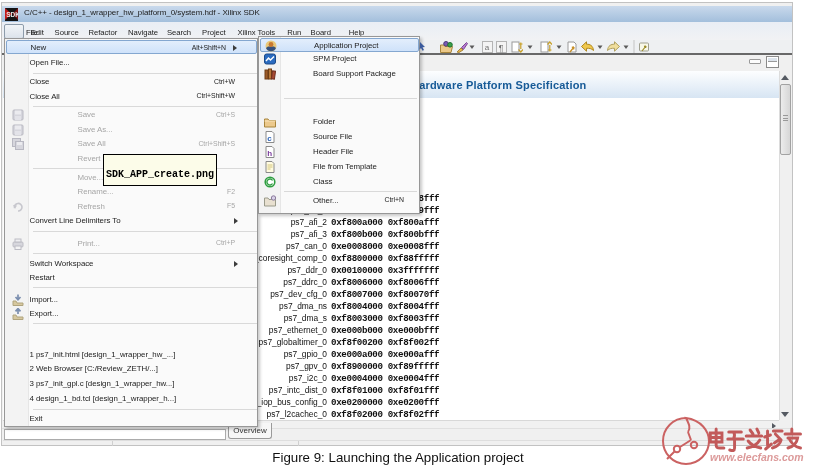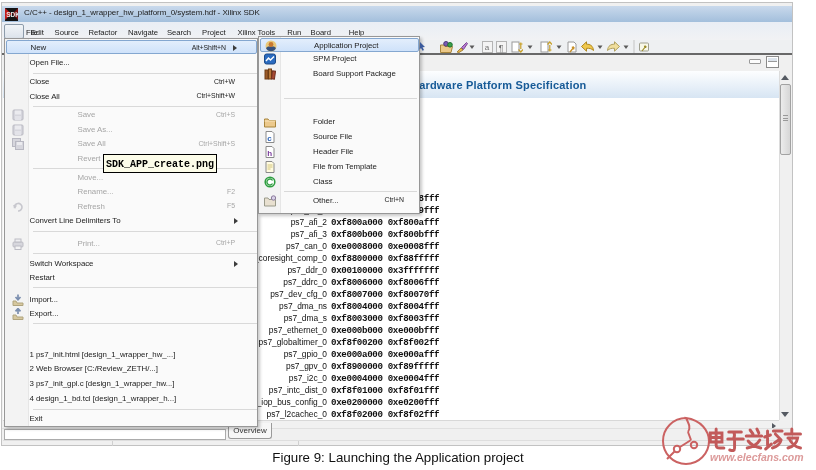--- a/index.html
+++ b/index.html
@@ -58,22 +58,22 @@
 .micon{position:absolute;left:6px;top:1px;width:12px;height:12px;opacity:0.65;}
 
 #smenu{left:258px;top:36px;width:162px;height:178px;background:#fafafa;border:1px solid #979797;z-index:11;box-shadow:2px 2px 3px rgba(0,0,0,.22);}
 #smenu .gut{position:absolute;left:0;top:0;width:22px;height:176px;background:#f3f3f3;border-right:1px solid #e6e6e6;}
 .srow{position:absolute;left:1px;width:159px;height:14px;font-size:7.9px;letter-spacing:-0.05px;color:#222;}
 .srow .t{position:absolute;left:32px;top:2px;margin-left:21px;}
 .srow .a{position:absolute;right:15px;top:2.5px;font-size:6.9px;}
 .srow .ic{position:absolute;left:4px;top:1px;width:12px;height:12px;}
 .ssep{position:absolute;left:25px;width:133px;height:1px;background:#d9d9d9;}
 
-#lblbox{left:103px;top:154px;width:114px;height:19px;background:#fcfce9;border:1px solid #000;z-index:20;
-font-family:"Liberation Mono",monospace;font-size:10px;font-weight:bold;color:#000;text-align:center;padding-top:4px;}
+#lblbox{left:103px;top:154px;width:114px;height:32px;background:#fcfce9;border:1px solid #000;z-index:20;
+font-family:"Liberation Mono",monospace;font-size:10px;font-weight:bold;color:#000;text-align:center;padding-top:14px;}
 
 #caption{left:0px;top:450px;width:796px;text-align:center;font-size:13.3px;color:#111;}
 
 #wm{left:655px;top:412px;width:161px;height:58px;z-index:15;}
 .tbi{position:absolute;z-index:0;line-height:0;}
 .tbi svg,.micon svg,.ic svg,#sdkicon svg{display:block;}
 </style>
 </head>
 <body>
 <div class="abs" id="win"></div>

